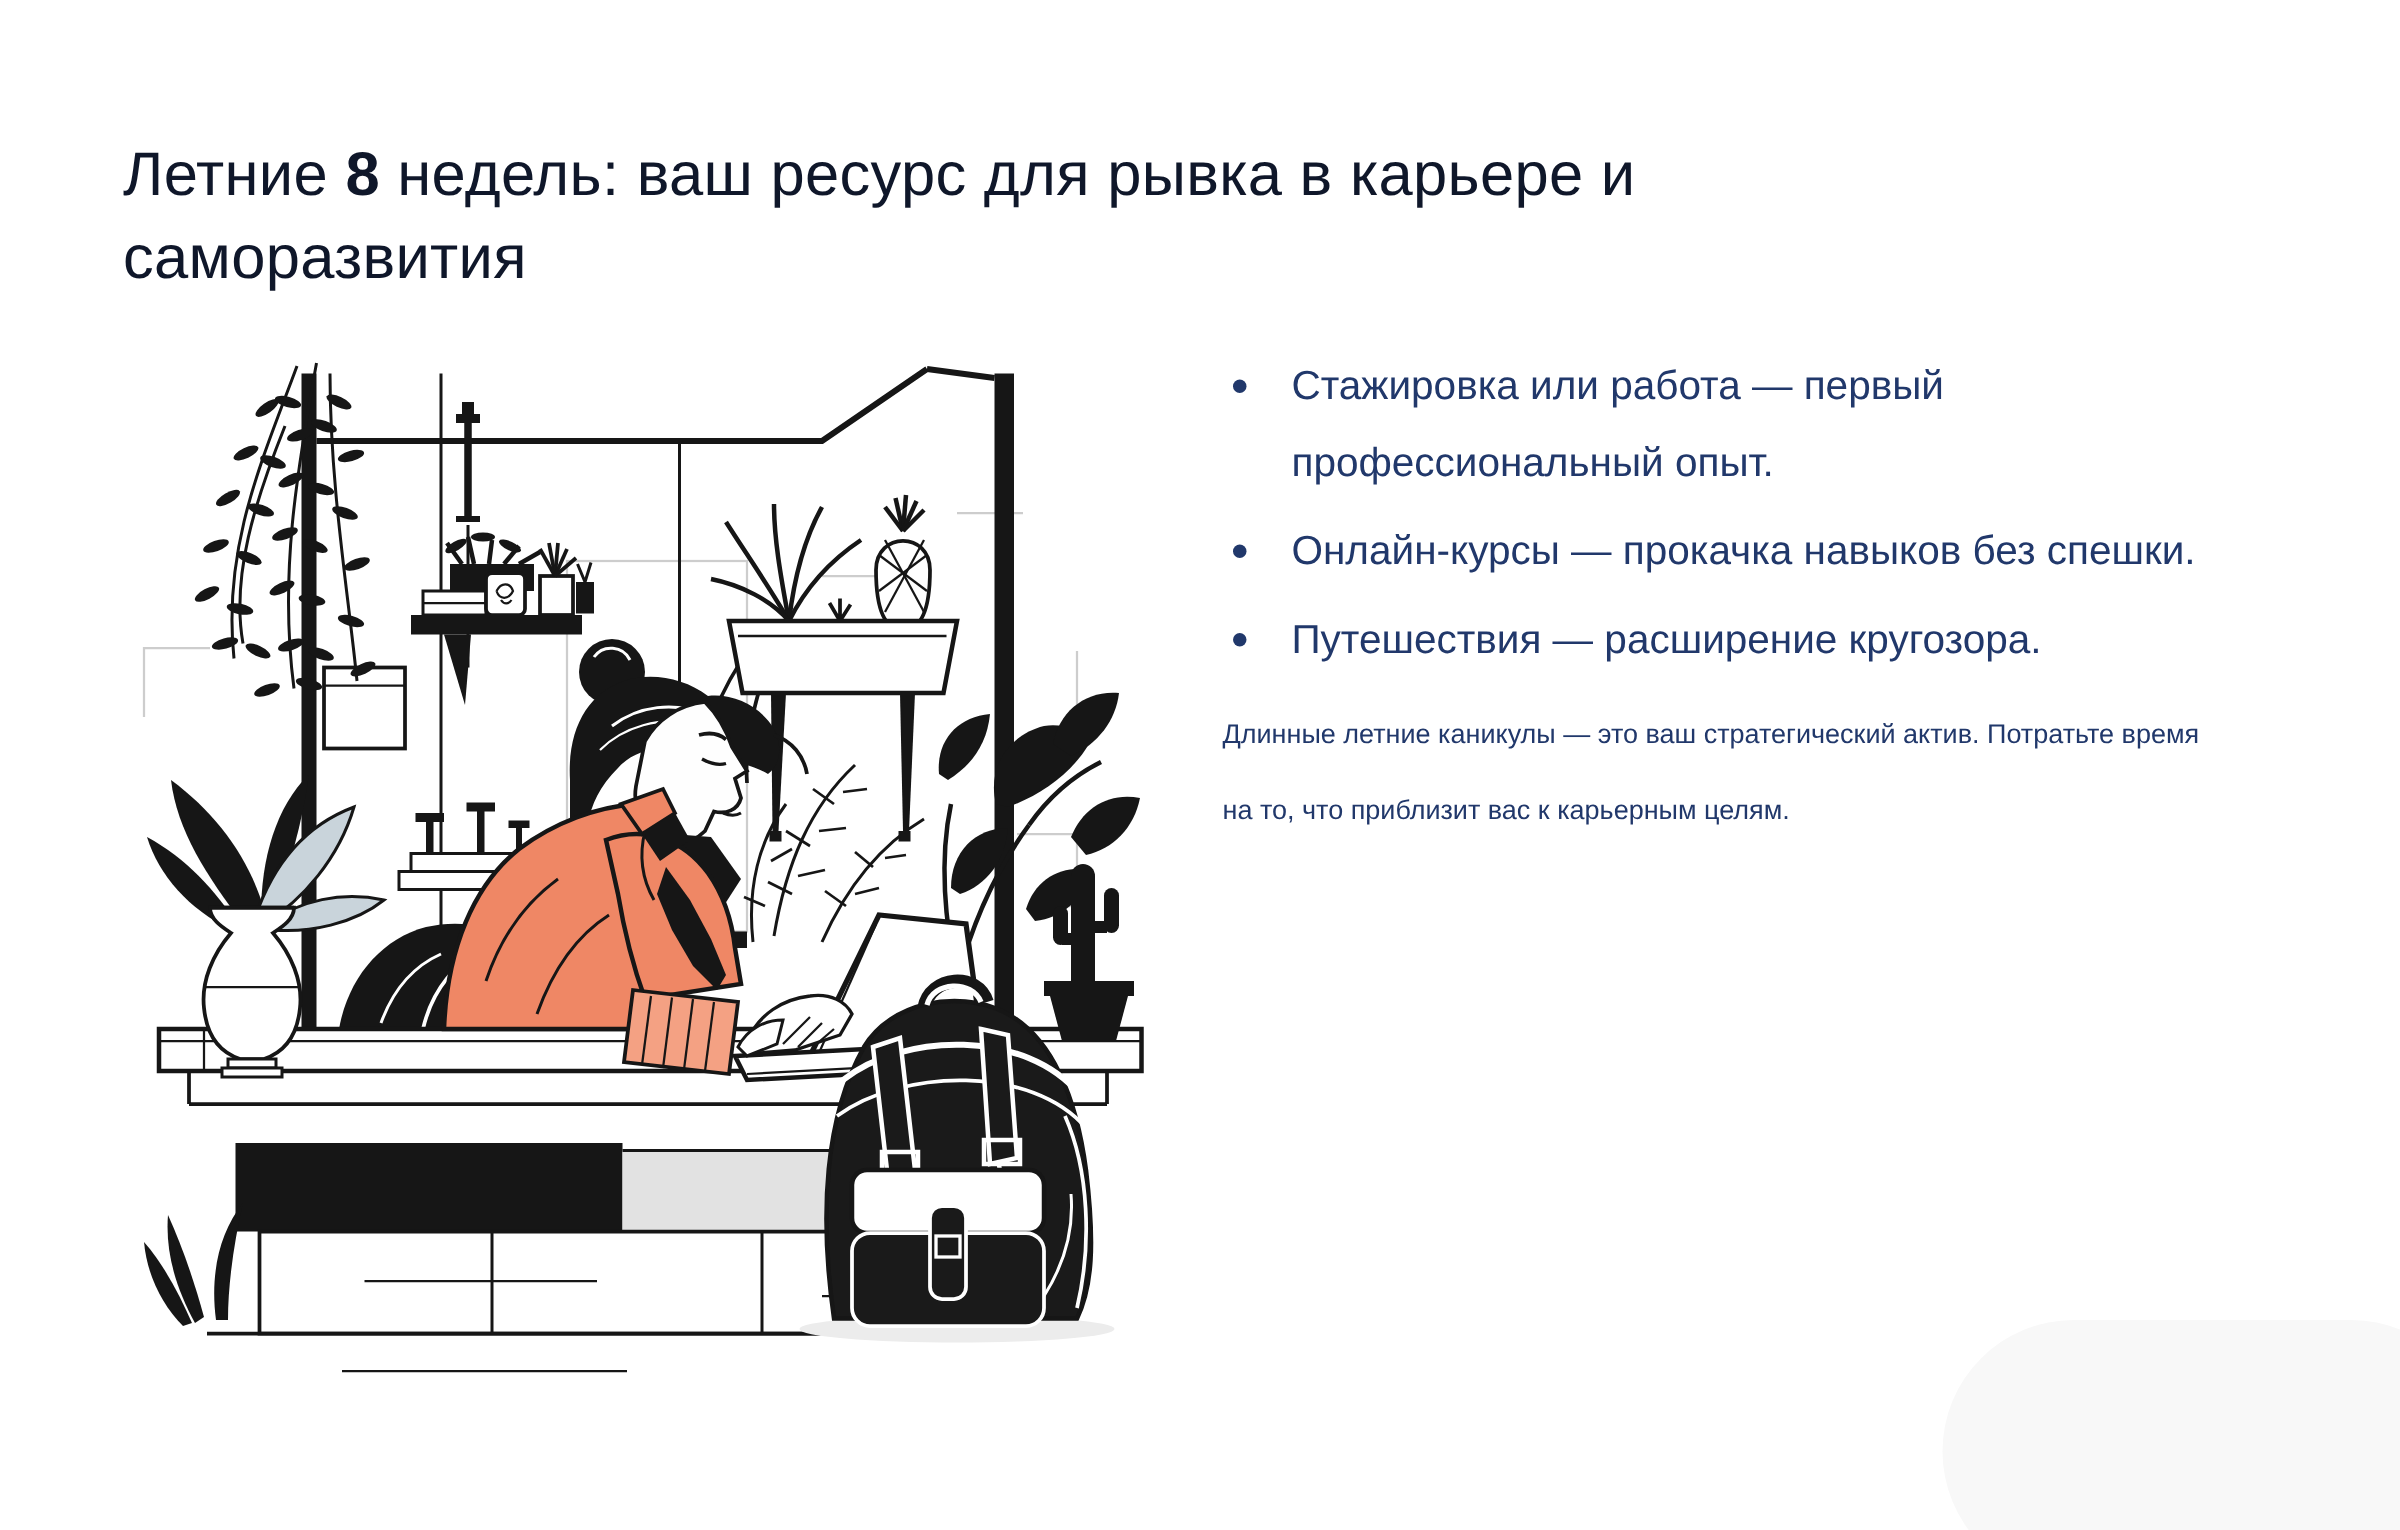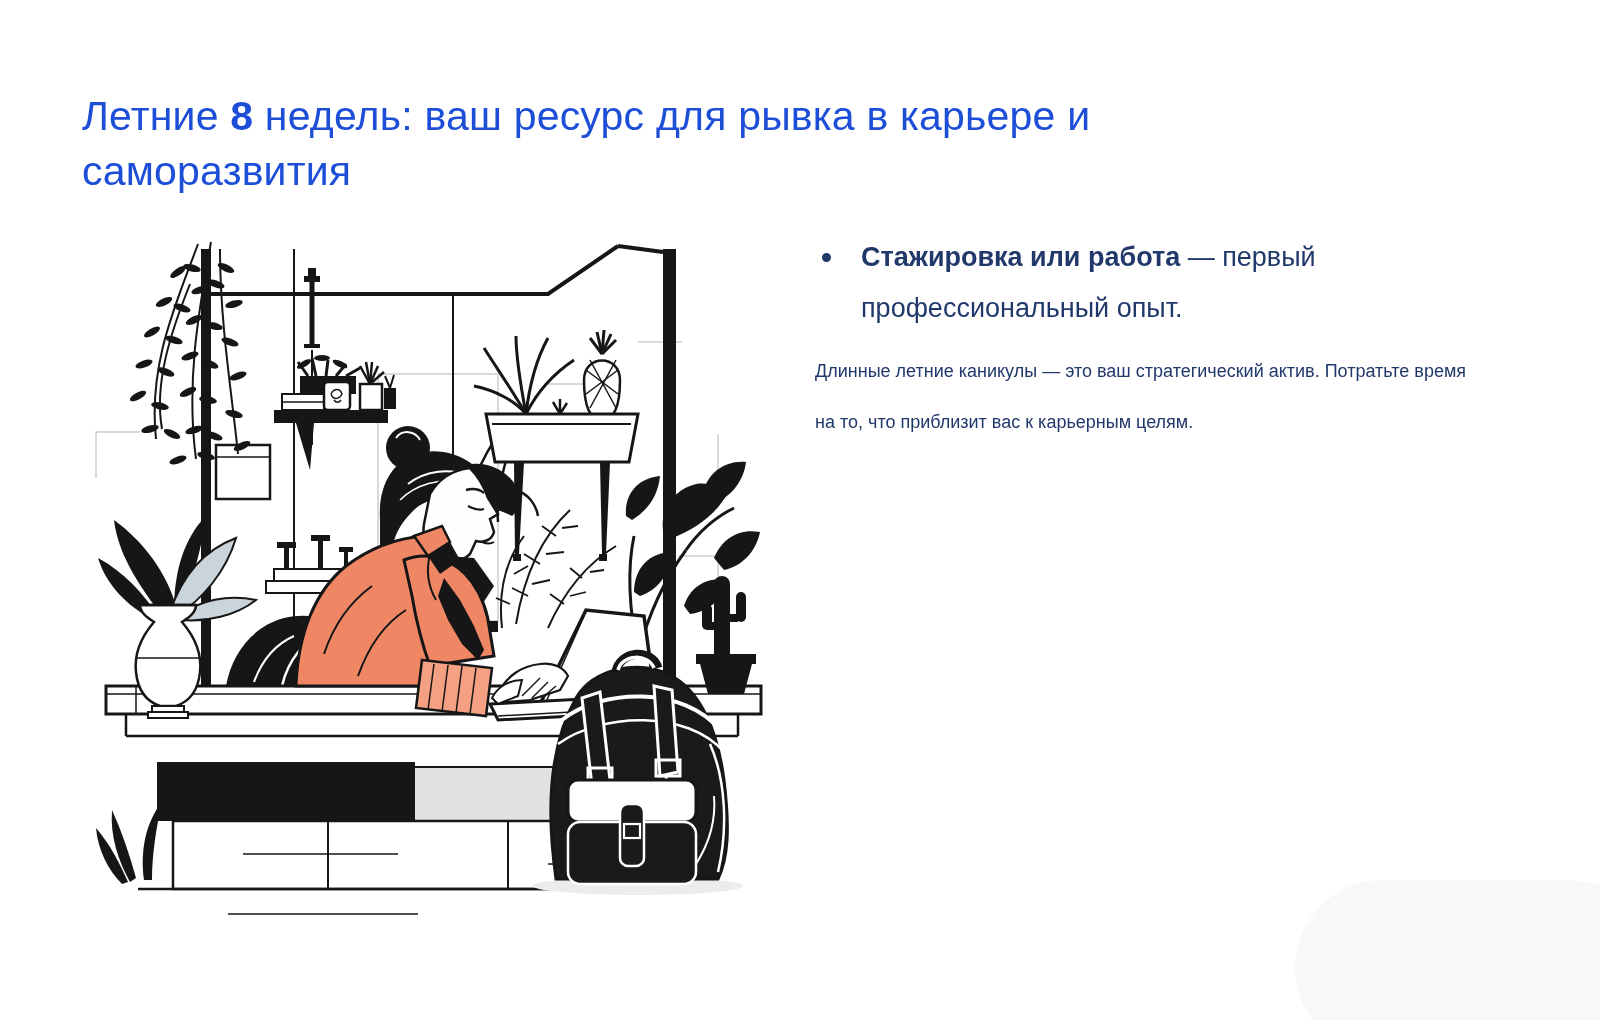--- a/index.html
+++ b/index.html
@@ -2,32 +2,32 @@
 <html><head>
 <meta charset="utf-8">
 <style>
   html,body{margin:0;padding:0;background:#ffffff;}
   .slide{
     position:relative;width:1600px;height:1020px;background:#ffffff;
     overflow:hidden;font-family:"Liberation Sans","DejaVu Sans",sans-serif;
   }
   .title{
     position:absolute;left:82px;top:62px;width:1260px;
-    font-size:41px;line-height:1.33;color:#1d4ed8;font-weight:400;
+    font-size:41px;line-height:1.33;color:#0f172a;font-weight:400;
     letter-spacing:.2px;
   }
   .title .num{font-weight:700;}
   .content{position:absolute;left:815px;top:232px;width:652px;color:#21386b;}
   .bullets{list-style:none;margin:0;padding:0;font-size:27px;line-height:51px;}
   .bullets li{position:relative;padding-left:46px;margin-bottom:8px;}
   .bullets .dot{
     position:absolute;left:7px;top:21px;width:9px;height:9px;
     border-radius:50%;background:#21386b;
   }
-  .bullets b{font-weight:700;}
+  .bullets b{font-weight:400;}
   .para{margin-top:12px;font-size:18px;line-height:51px;font-weight:400;}
   .illustration{position:absolute;left:78px;top:224px;width:695px;height:695px;}
   .corner-blob{
     position:absolute;right:-55px;bottom:-35px;width:360px;height:175px;
     border-radius:95px;background:#f8f8f8;
   }
 </style>
 </head>
 <body>
 
@@ -337,18 +337,24 @@
       <path d="M632,520 C648,556 650,606 640,648" stroke="#ffffff" stroke-width="2.5" fill="none"></path>
       <path d="M618,640 C632,618 638,596 636,572" stroke="#ffffff" stroke-width="2" fill="none"></path>
     </g>
   </svg>
 
   <div class="content">
     <ul class="bullets">
       <li>
         <span class="dot"></span><b>Стажировка или работа</b><span> — первый профессиональный опыт.</span>
       </li>
+      <li>
+        <span class="dot"></span><b>Онлайн-курсы</b><span> — прокачка навыков без спешки.</span>
+      </li>
+      <li>
+        <span class="dot"></span><b>Путешествия</b><span> — расширение кругозора.</span>
+      </li>
     </ul>
     <p class="para">Длинные летние каникулы — это ваш стратегический актив. Потратьте время на то, что приблизит вас к карьерным целям.</p>
   </div>
 
   <div class="corner-blob"></div>
 </div>
 
 </body></html>

